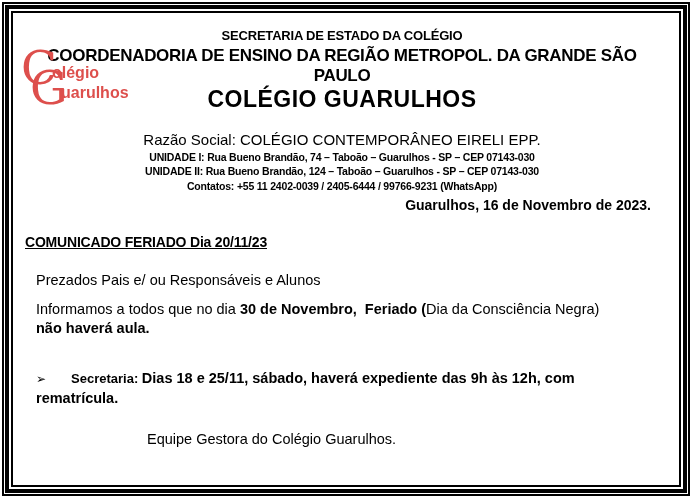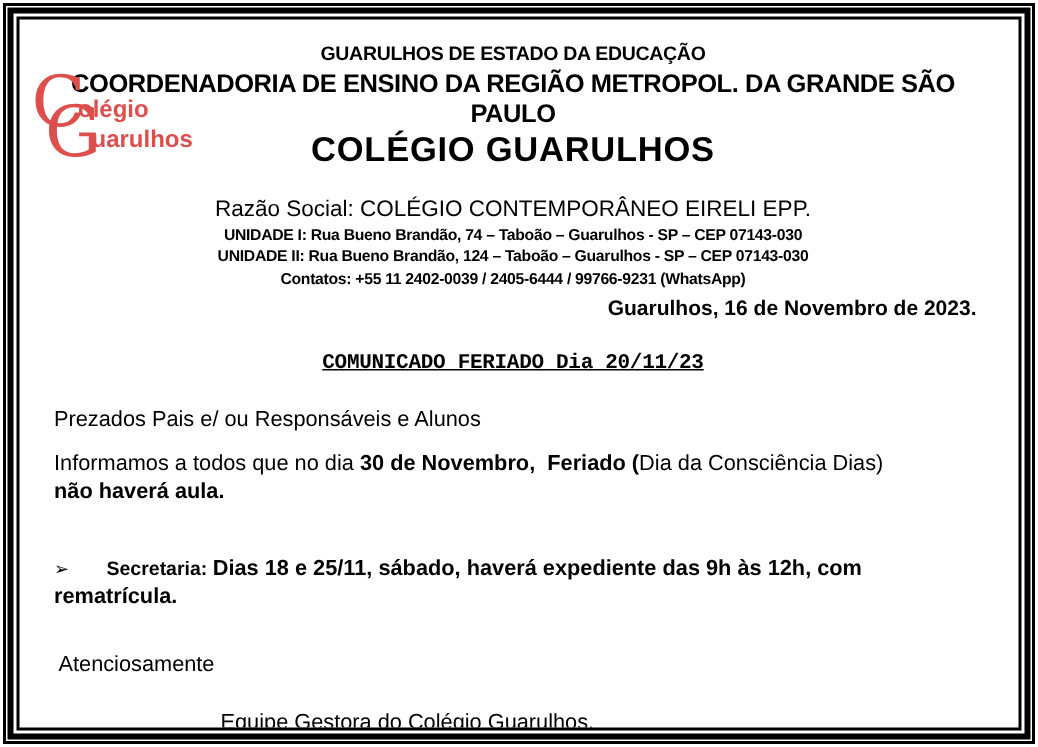--- a/index.html
+++ b/index.html
@@ -67,27 +67,25 @@
   }
   
   .date-line {
     text-align: right;
     padding-right: 8px;
     font-size: 14px;
     font-weight: bold;
     margin-top: 5px;
   }
   .notice-title {
-    text-align: center;
     font-size: 14px;
     font-weight: bold;
     text-decoration: underline;
     margin-top: 21px;
     letter-spacing: -0.2px;
-    font-family: Liberation Mono, monospace;
   }
   .salutation {
     font-size: 14.5px;
     margin-top: 22px;
     padding-left: 11px;
   }
   .info-para {
     font-size: 14.5px;
     margin-top: 12px;
     padding-left: 11px;
@@ -134,39 +132,38 @@
         <div class="logo">
           <svg width="124" height="60" viewBox="0 0 124 60">
             <text x="0" y="37" font-family="DejaVu Serif, serif" font-size="47" fill="#dd4f4c">C</text>
             <text x="9" y="57" font-family="DejaVu Serif, serif" font-size="47" fill="#dd4f4c">G</text>
             <text x="31" y="31" font-family="Liberation Sans, sans-serif" font-weight="bold" font-size="16" fill="#dd4f4c">olégio</text>
             <text x="40" y="51" font-family="Liberation Sans, sans-serif" font-weight="bold" font-size="16" fill="#dd4f4c">uarulhos</text>
           </svg>
         </div>
 
         <div class="header">
-          <div class="hdr-line1">GUARULHOS DE ESTADO DA EDUCAÇÃO</div>
+          <div class="hdr-line1">SECRETARIA DE ESTADO DA COLÉGIO</div>
           <div class="hdr-line2">COORDENADORIA DE ENSINO DA REGIÃO METROPOL. DA GRANDE SÃO PAULO</div>
           <div class="school-name">COLÉGIO GUARULHOS</div>
           <div class="razao">Razão Social: COLÉGIO CONTEMPORÂNEO EIRELI EPP.</div>
           <div class="unit-line">UNIDADE I: Rua Bueno Brandão, 74 – Taboão – Guarulhos - SP – CEP 07143-030</div>
           <div class="unit-line">UNIDADE II: Rua Bueno Brandão, 124 – Taboão – Guarulhos - SP – CEP 07143-030</div>
           <div class="contact-line">Contatos: +55 11 2402-0039 / 2405-6444 / 99766-9231 (WhatsApp)</div>
         </div>
 
         <div class="date-line">Guarulhos, 16 de Novembro de 2023.</div>
 
         <div class="notice-title">COMUNICADO FERIADO Dia 20/11/23</div>
 
         <div class="salutation">Prezados Pais e/ ou Responsáveis e Alunos</div>
 
-        <div class="info-para"><span>Informamos a todos que no dia </span><b>30 de Novembro,  Feriado (</b><span>Dia da Consciência Dias)</span><br><b>não haverá aula.</b></div>
+        <div class="info-para"><span>Informamos a todos que no dia </span><b>30 de Novembro,  Feriado (</b><span>Dia da Consciência Negra)</span><br><b>não haverá aula.</b></div>
 
         <div class="bullet-para"><span class="bullet-glyph">➢</span><b class="bullet-label">Secretaria: </b><b>Dias 18 e 25/11, sábado, haverá expediente das 9h às 12h, com</b><br><b>rematrícula.</b></div>
 
-        <div class="closing">Atenciosamente</div>
 
         <div class="signature">Equipe Gestora do Colégio Guarulhos.</div>
 
       </div>
     </div>
   </div>
 </div>
 
 </body></html>

